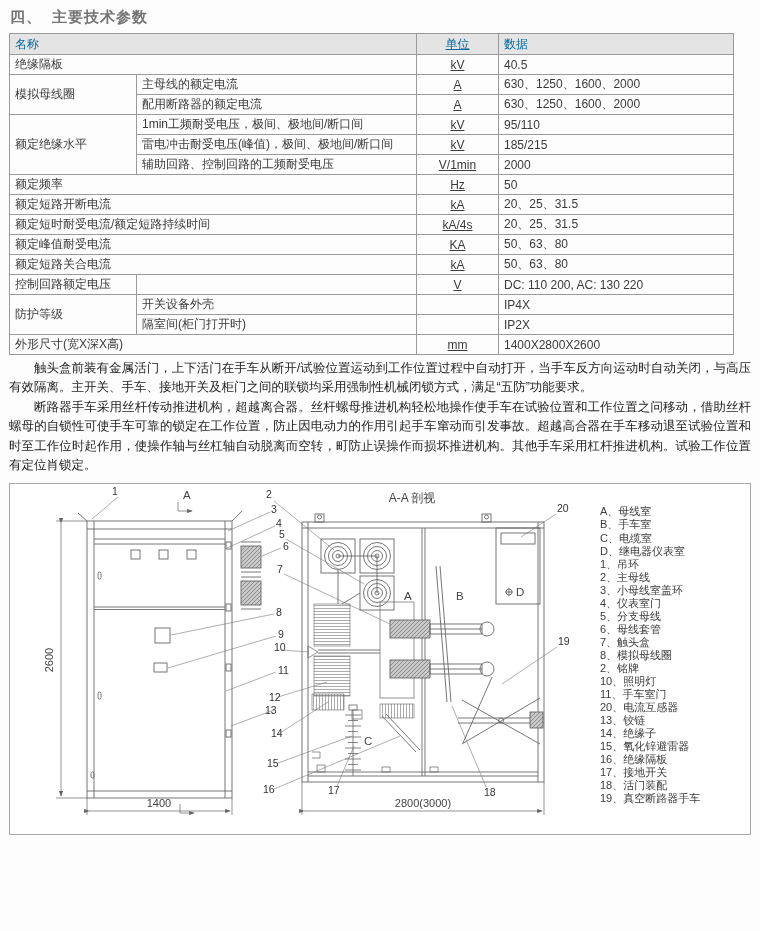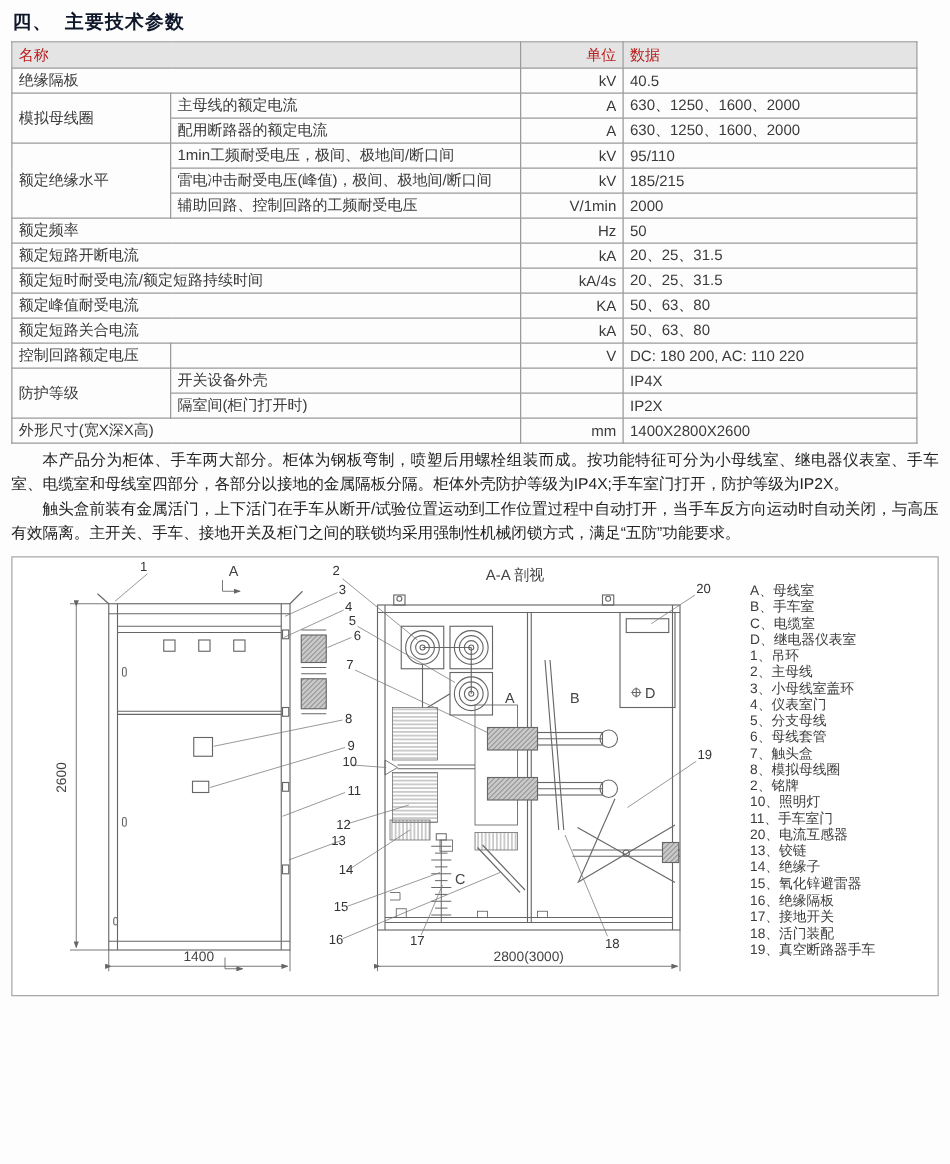--- a/index.html
+++ b/index.html
@@ -3,34 +3,34 @@
 <meta charset="utf-8">
 <style>
   html,body { margin:0; padding:0; }
   body {
     width:760px; height:931px; background:#fdfdfd; overflow:hidden;
     font-family:"Liberation Sans","DejaVu Sans",sans-serif; color:#333;
   }
   .page { padding:5px 9px 0 9px; width:742px; }
 
   .sec-title {
-    font-size:15px; font-weight:bold; color:#0f172a;
+    font-size:15px; font-weight:bold; color:#737373;
     margin:3px 0 6px 1px; letter-spacing:1px;
   }
   .sec-title .sp { display:inline-block; width:10px; }
 
   table.params {
     width:724px; border-collapse:collapse; table-layout:fixed;
     font-size:12px; color:#3a3a3a; border:1px solid #8a8a8a;
   }
   table.params td { border:1px solid #9a9a9a; height:19px; padding:0 5px; overflow:hidden; white-space:nowrap; }
-  table.params tr.head td { background:#e4e4e4; height:20px; color:#b91c1c; }
+  table.params tr.head td { background:#e4e4e4; height:20px; color:#0369a1; }
   td.cname { padding-left:12px; }
   td.csub  { padding-left:10px; }
-  td.cunit { text-align:right; }
+  td.cunit { text-align:center;text-decoration:underline; }
   td.cval  { padding-left:24px; }
 
   .paras { margin-top:4px; }
   .paras p {
     margin:0; font-size:12.5px; line-height:19.4px; text-align:justify;
     text-indent:2em; color:#232323;
   }
 
   .diagram-box {
     position:relative; margin:8px 0 0 0; width:740px; height:350px;
@@ -116,21 +116,21 @@
     </tr>
     <tr>
       <td colspan="2" class="cname">额定短路关合电流</td>
       <td class="cunit">kA</td>
       <td class="cval">50、63、80</td>
     </tr>
     <tr>
       <td class="cname">控制回路额定电压</td>
       <td class="csub"></td>
       <td class="cunit">V</td>
-      <td class="cval">DC: 180 200,  AC: 110 220</td>
+      <td class="cval">DC: 110 200,  AC: 130 220</td>
     </tr>
     <tr>
       <td rowspan="2" class="cname">防护等级</td>
       <td class="csub">开关设备外壳</td>
       <td class="cunit"></td>
       <td class="cval">IP4X</td>
     </tr>
     <tr>
       <td class="csub">隔室间(柜门打开时)</td>
       <td class="cunit"></td>
@@ -139,22 +139,22 @@
     <tr>
       <td colspan="2" class="cname">外形尺寸(宽X深X高)</td>
       <td class="cunit">mm</td>
       <td class="cval">1400X2800X2600</td>
     </tr>
   </tbody>
     </table>
 
 
   <div class="paras">
-    <p>本产品分为柜体、手车两大部分。柜体为钢板弯制，喷塑后用螺栓组装而成。按功能特征可分为小母线室、继电器仪表室、手车室、电缆室和母线室四部分，各部分以接地的金属隔板分隔。柜体外壳防护等级为IP4X;手车室门打开，防护等级为IP2X。</p>
     <p>触头盒前装有金属活门，上下活门在手车从断开/试验位置运动到工作位置过程中自动打开，当手车反方向运动时自动关闭，与高压有效隔离。主开关、手车、接地开关及柜门之间的联锁均采用强制性机械闭锁方式，满足“五防”功能要求。</p>
+    <p>断路器手车采用丝杆传动推进机构，超越离合器。丝杆螺母推进机构轻松地操作使手车在试验位置和工作位置之问移动，借助丝杆螺母的自锁性可使手车可靠的锁定在工作位置，防止因电动力的作用引起手车窜动而引发事故。超越高合器在手车移动退至试验位置和时至工作位时起作用，使操作轴与丝杠轴自动脱离而空转，町防止误操作而损坏推进机构。其他手车采用杠杆推进机构。试验工作位置有定位肖锁定。</p>
   </div>
 
   <div class="diagram-box">
     <svg width="578" height="348" viewBox="0 0 578 348">
       <defs>
         <marker id="arr" markerWidth="8" markerHeight="6" refX="7" refY="3" orient="auto">
           <path d="M0,0 L8,3 L0,6 z" fill="#666"></path>
         </marker>
         <pattern id="hatch" patternUnits="userSpaceOnUse" width="4" height="4">
           <rect width="4" height="4" fill="#c9c9c9"></rect>

